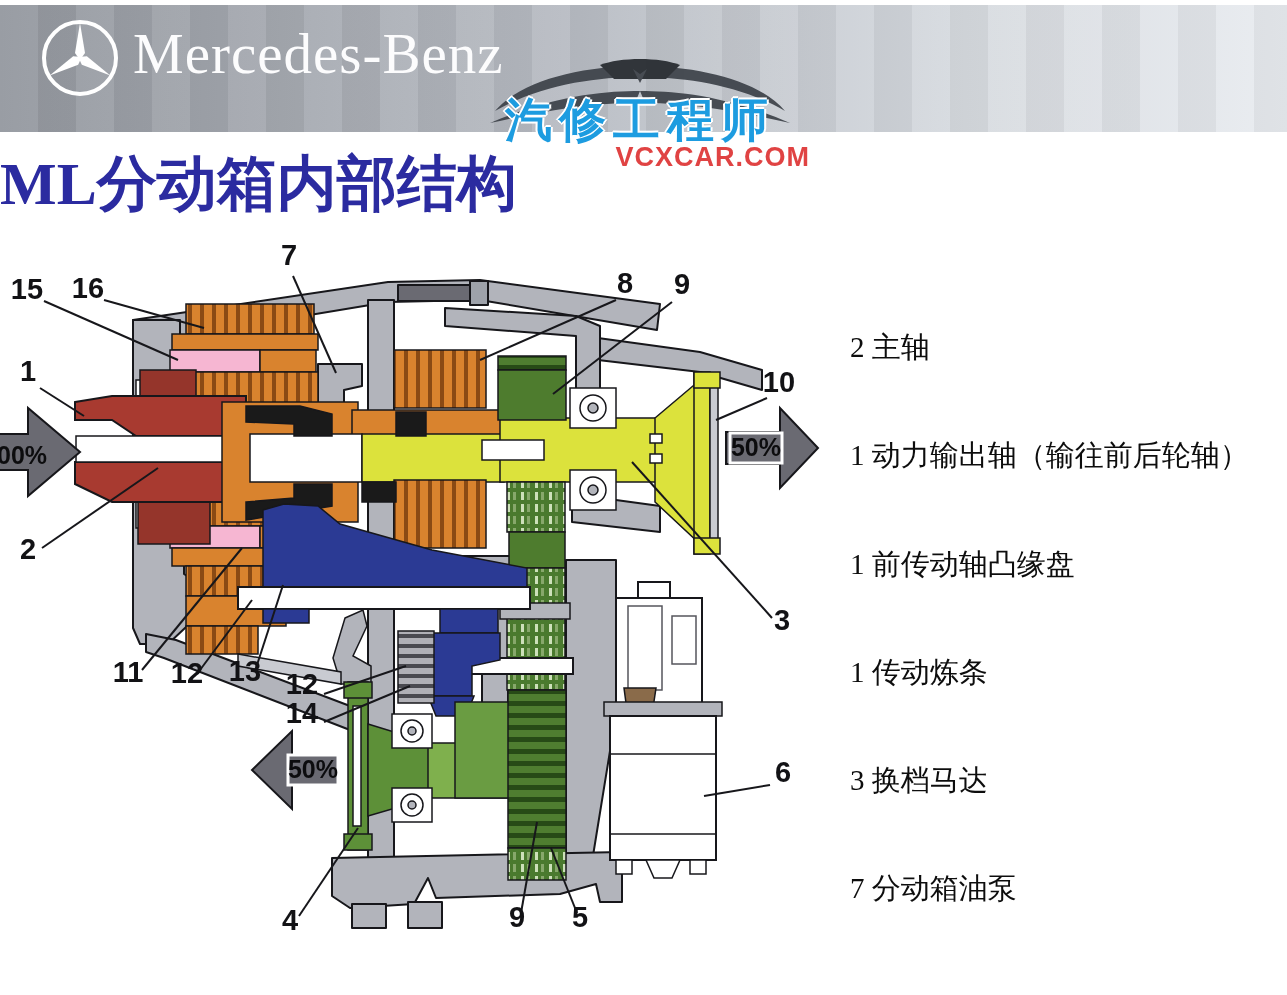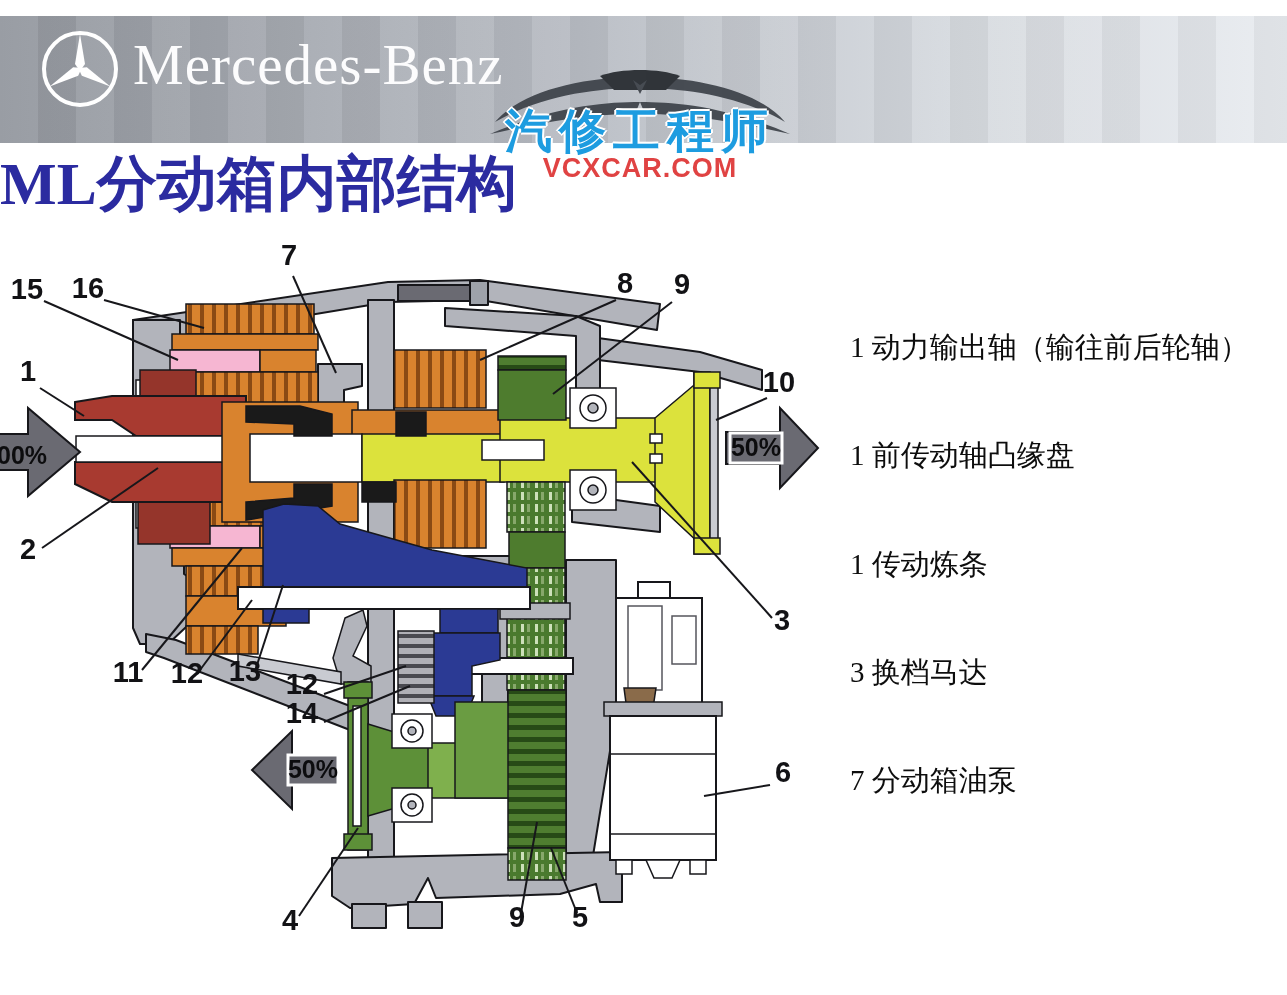--- a/index.html
+++ b/index.html
@@ -1,30 +1,30 @@
 <!DOCTYPE html>
 <html><head>
 <meta charset="utf-8">
 <style>
   html,body{margin:0;padding:0;background:#fff;}
   #page{position:relative;width:1287px;height:995px;background:#fff;overflow:hidden;
         font-family:"Liberation Sans",sans-serif;}
   
-  #banner{position:absolute;left:0;top:16px;width:1287px;height:127px;
+  #banner{position:absolute;left:0;top:5px;width:1287px;height:127px;
     background:linear-gradient(90deg,#94989f 0%,#b9bdc4 45%,#d7dbe0 75%,#e9ecf0 100%);}
   #banner .stripes{position:absolute;inset:0;
     background:repeating-linear-gradient(90deg,rgba(255,255,255,.05) 0 38px,rgba(0,0,0,.045) 38px 76px);}
   #mb-logo{position:absolute;left:38px;top:11px;}
   #brand{position:absolute;left:133px;top:16px;font-family:"Liberation Serif",serif;
     font-size:57px;color:#fcfcfd;letter-spacing:1px;}
   #watermark{position:absolute;left:470px;top:0;width:340px;height:150px;margin-top:34px;}
   #wm-cn{position:absolute;left:0;top:50px;width:340px;text-align:center;
     font-size:47px;font-weight:bold;letter-spacing:7px;color:#1d9ce0;
     text-shadow:-2px 0 #fff,2px 0 #fff,0 -2px #fff,0 2px #fff,-1px -1px #fff,1px 1px #fff;}
-  #wm-site{position:absolute;left:0;top:103px;width:340px;text-align:center;
+  #wm-site{position:absolute;left:0;top:103px;width:340px;text-align:right;
     font-size:27px;font-weight:bold;letter-spacing:1px;color:#e04343;
     text-shadow:-1px 0 #fff,1px 0 #fff,0 -1px #fff,0 1px #fff;}
   
   #page-title{position:absolute;left:0;top:144px;width:1274px;
     font-family:"Liberation Serif","DejaVu Serif",serif;font-weight:bold;
     font-size:60px;color:#2b2ba0;}
   
   #legend{position:absolute;left:850px;top:260px;width:437px;
     font-family:"Liberation Serif","DejaVu Serif",serif;font-size:29px;color:#0d0d0d;
     white-space:pre;}
@@ -295,20 +295,21 @@
       <text class="callout" x="302" y="485" text-anchor="middle">14</text>
       <text class="callout" x="782" y="392" text-anchor="middle">3</text>
       <text class="callout" x="290" y="692" text-anchor="middle">4</text>
       <text class="callout" x="517" y="689" text-anchor="middle">9</text>
       <text class="callout" x="580" y="689" text-anchor="middle">5</text>
       <text class="callout" x="783" y="544" text-anchor="middle">6</text>
     </g>
   </svg>
 
   <div id="legend">
+    <div class="legend-row">2 主轴</div>
     <div class="legend-row">1 动力输出轴（输往前后轮轴）</div>
     <div class="legend-row">1 前传动轴凸缘盘</div>
     <div class="legend-row">1 传动炼条</div>
     <div class="legend-row">3 换档马达</div>
     <div class="legend-row">7 分动箱油泵</div>
     
     
     
     
     

